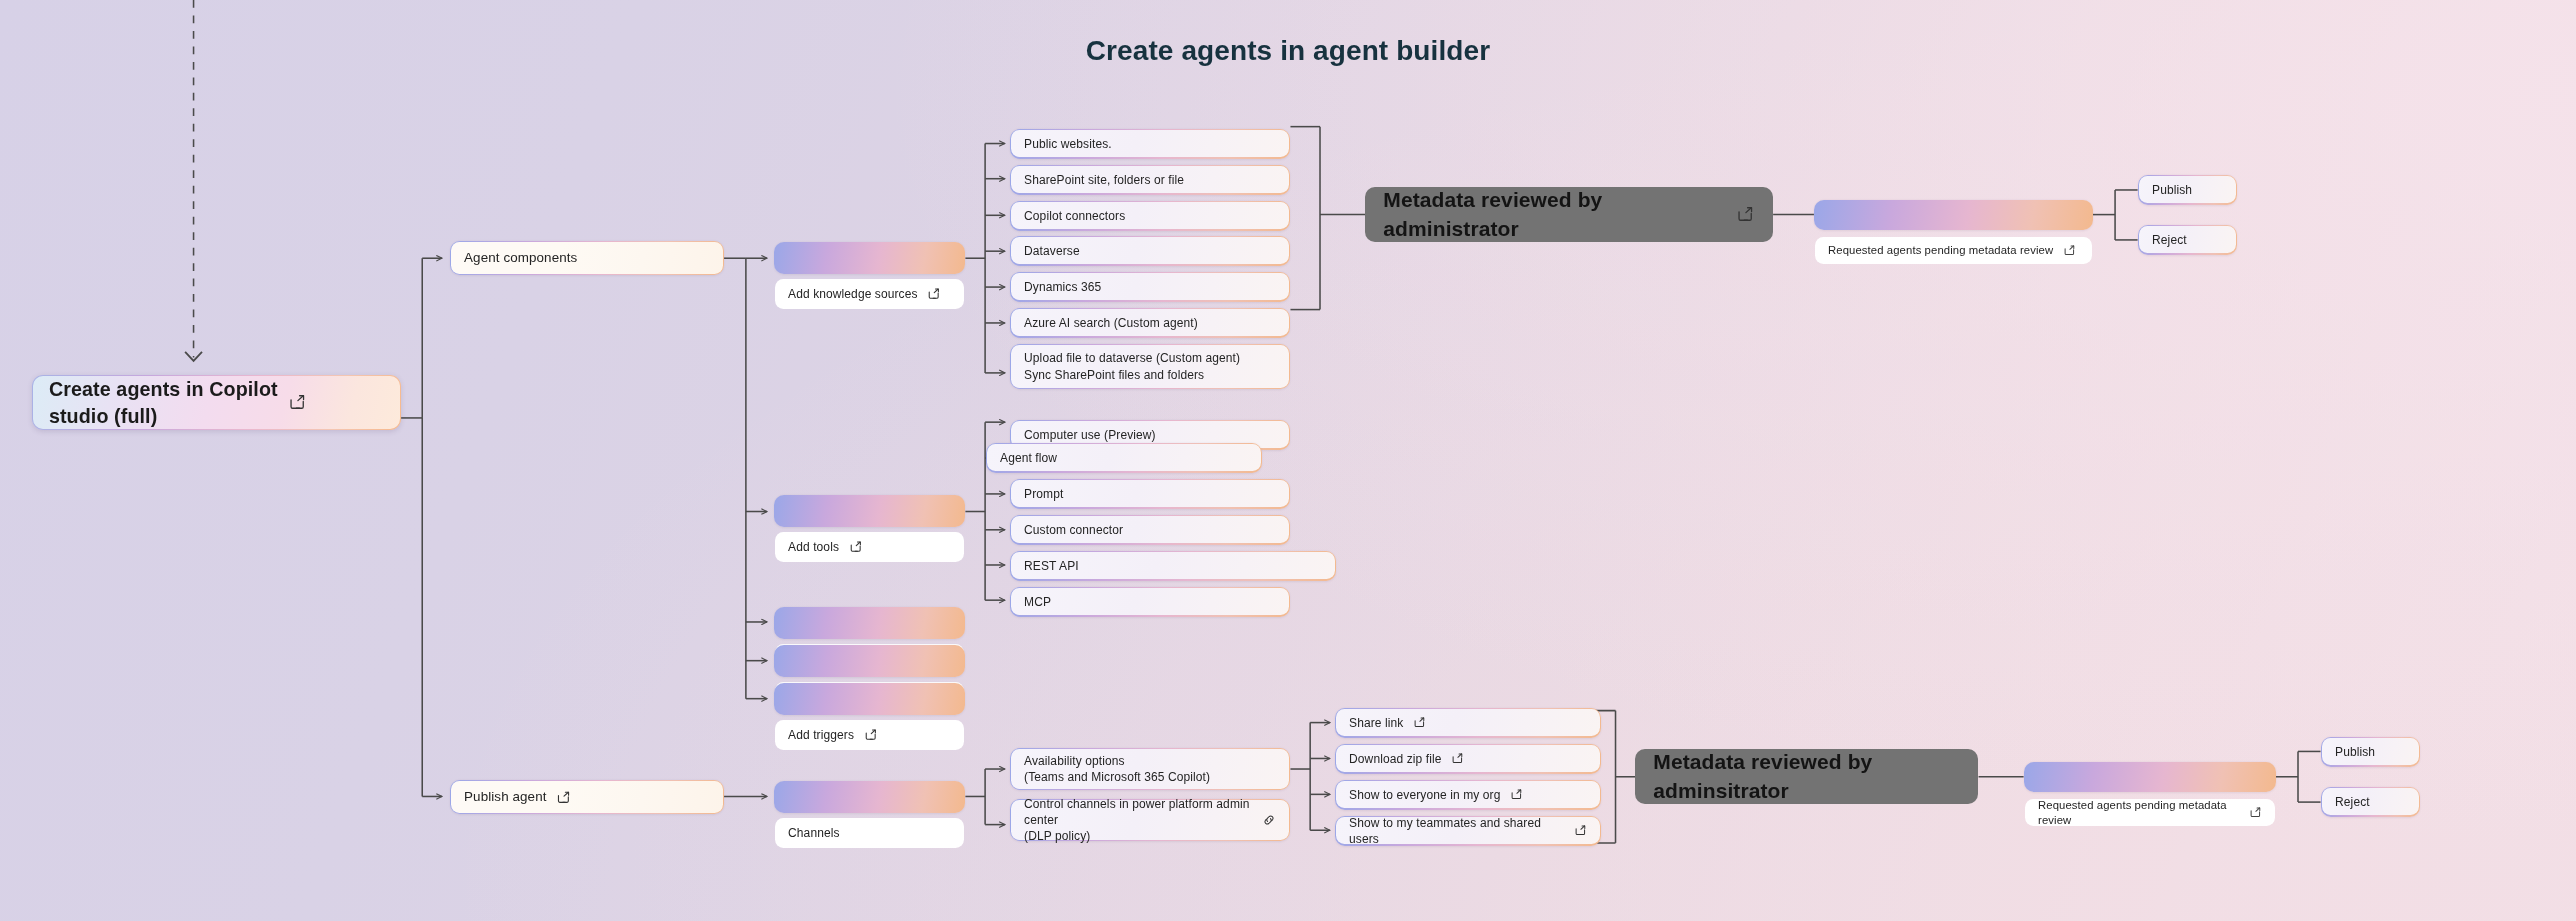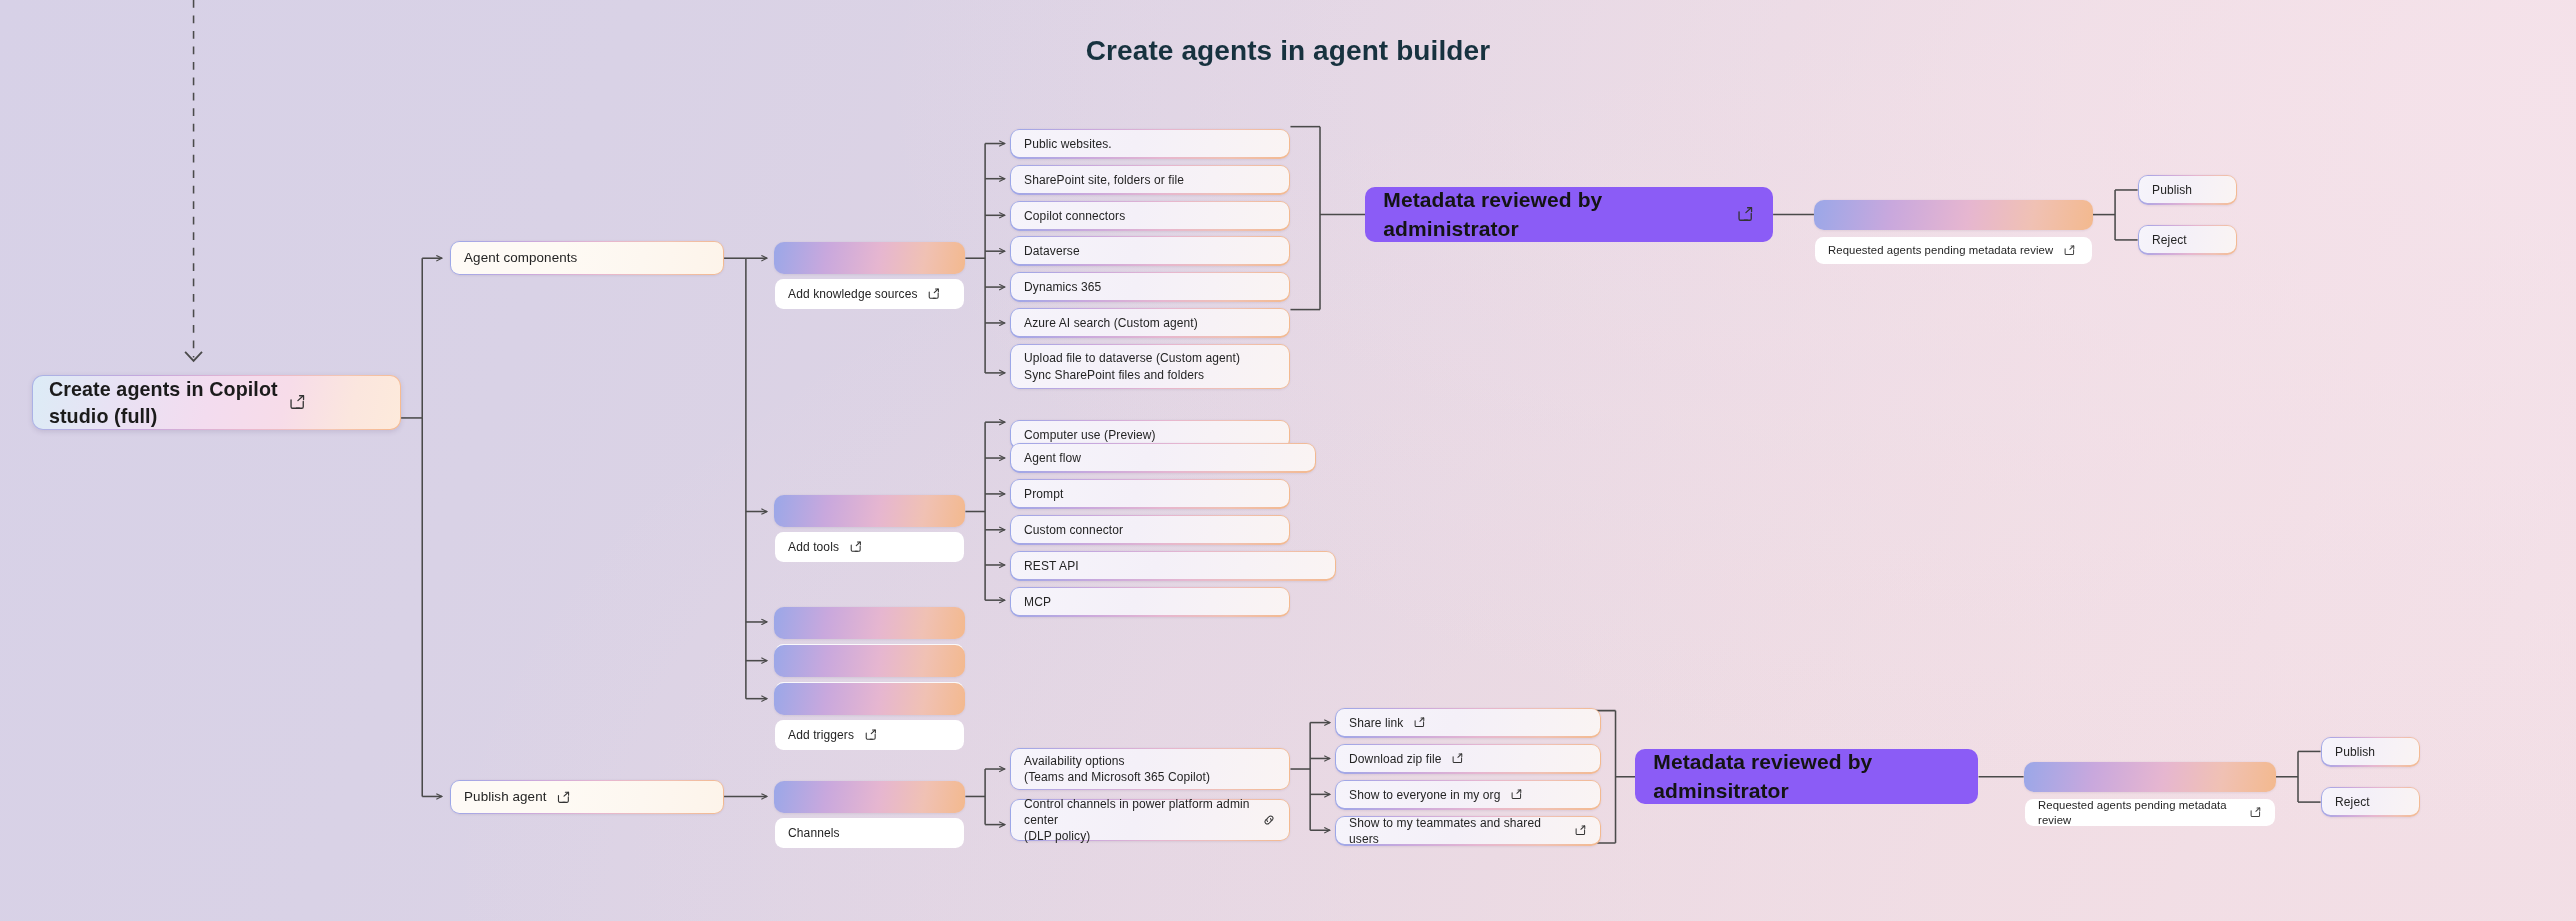--- a/index.html
+++ b/index.html
@@ -63,21 +63,21 @@
   .node.white > .inner {
     background: #ffffff;
     margin-top: 36px;
   }
   .node.plain {
     background: none;
     padding: 0;
     box-shadow: none;
   }
   .node.plain > .inner {
-    background: #8b5cf6;
+    background: #737373;
     border-radius: 9.9px;
     font-size: 21px;
     font-weight: 600;
     color: #141414;
     padding: 0 18.3px;
   }
   .node.small > .inner { font-size: 12px; }
   .node.tiny > .inner  { font-size: 11.3px; }
 
   .icon { flex: 0 0 auto; margin-left: 9.9px; display: block; }
@@ -331,21 +331,21 @@
         <span class="label">Upload file to dataverse (Custom agent)
 Sync SharePoint files and folders</span>
       </div>
   </div>
 
   <div class="node small" style="left:1010px; top:407px; width:280px; height:29.6px;margin-top:13px;">
     <div class="inner">
         <span class="label">Computer use (Preview)</span>
       </div>
   </div>
-  <div class="node small" style="left:1010px; top:443px; width:306px; height:29.6px;">
+  <div class="node small" style="left:986px; top:443px; width:276px; height:29.6px;">
     <div class="inner">
         <span class="label">Agent flow</span>
       </div>
   </div>
   <div class="node small" style="left:1010px; top:479px; width:280px; height:29.6px;">
     <div class="inner">
         <span class="label">Prompt</span>
       </div>
   </div>
   <div class="node small" style="left:1010px; top:515px; width:280px; height:29.6px;">

